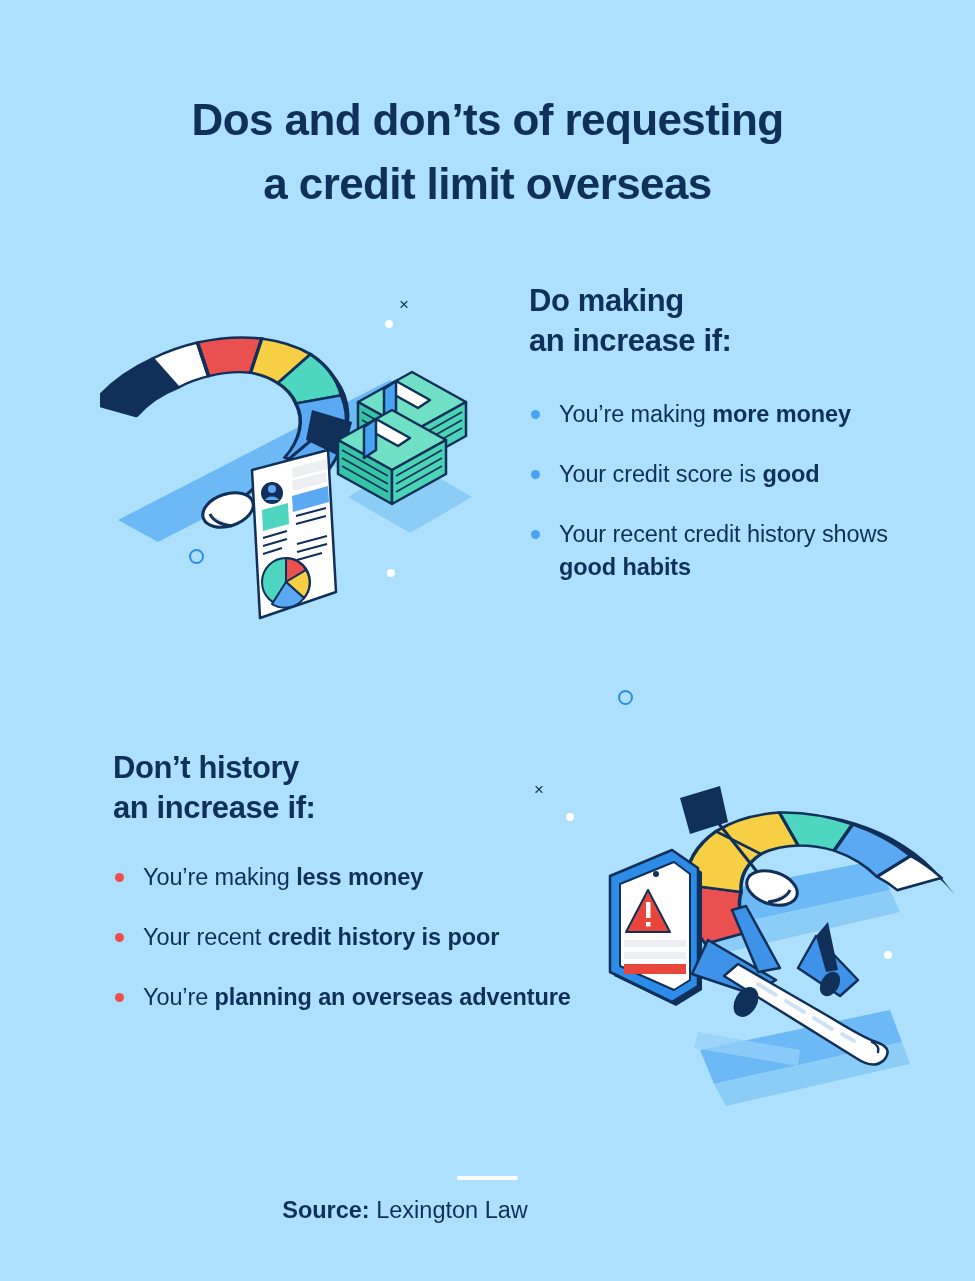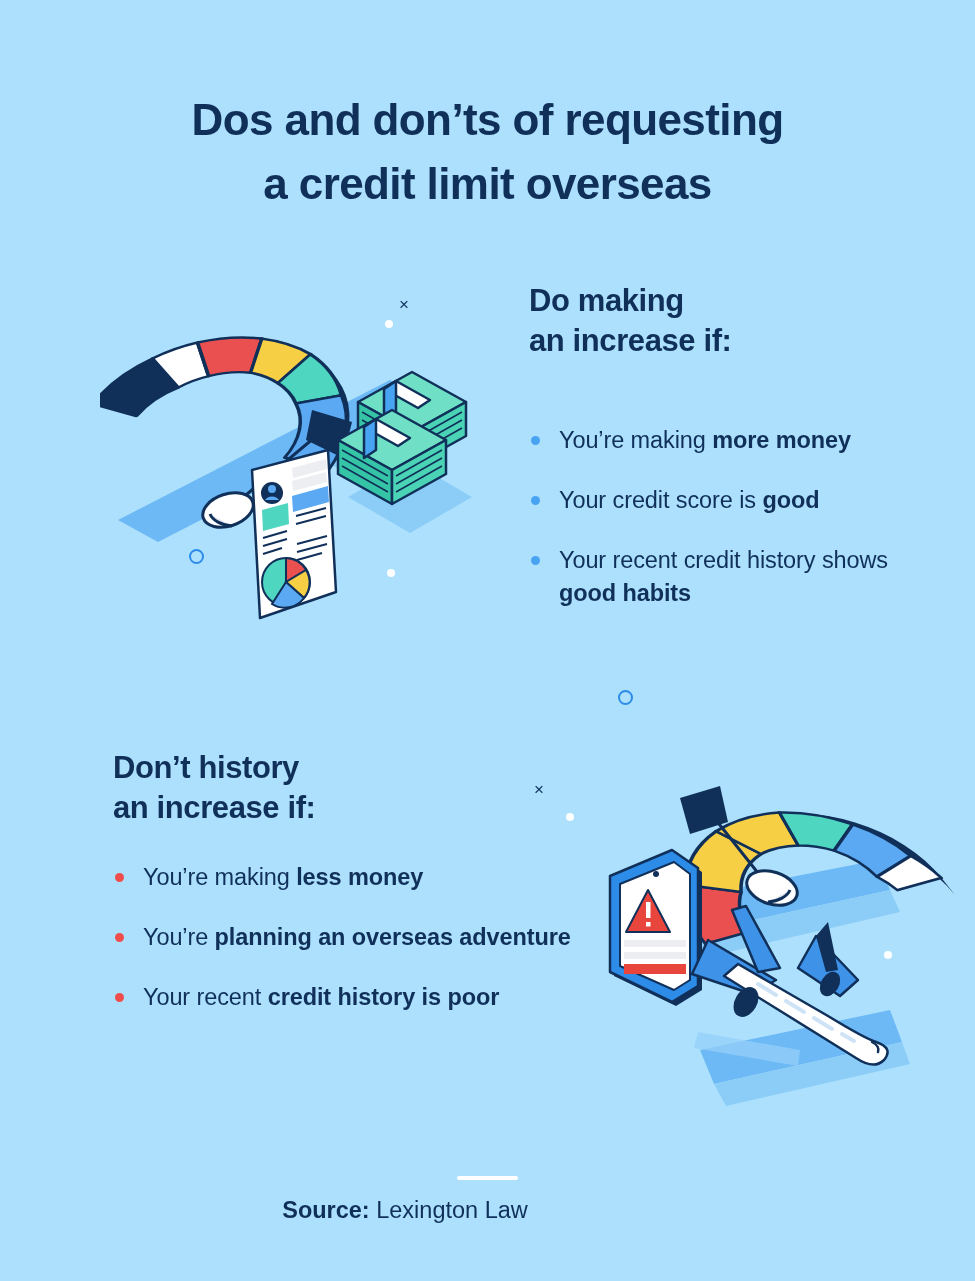--- a/index.html
+++ b/index.html
@@ -72,21 +72,21 @@
     position: absolute;
     left: 2px;
     top: 12px;
     width: 9px;
     height: 9px;
     border-radius: 50%;
   }
   .blist li b { font-weight: bold; }
 
   #do-list   { left: 529px; top: 398px; width: 380px; }
-  #do-list li { margin-bottom: 27px; margin-top: 26px; }
+  #do-list li { margin-bottom: 27px; }
   #do-list .dot { background: #48a4f2; }
 
   #dont-list { left: 113px; top: 861px; width: 520px; }
   #dont-list li { margin-bottom: 27px; }
   #dont-list .dot { background: #ef4d4c; }
 
   
   .footer-rule {
     position: absolute;
     left: 457px;
@@ -343,25 +343,25 @@
     <span class="l2">an increase if:</span>
   </div>
 
   <ul class="blist" id="dont-list">
     <li>
       <span class="dot"></span>
       <span>You’re making </span><b>less money</b>
     </li>
     <li>
       <span class="dot"></span>
+      <span>Your recent </span><b>credit history is poor</b>
+    </li>
+    <li>
+      <span class="dot"></span>
       <span>You’re </span><b>planning an overseas adventure</b>
-    </li>
-    <li>
-      <span class="dot"></span>
-      <span>Your recent </span><b>credit history is poor</b>
     </li>
   </ul>
 
   <div class="deco deco-x" style="left:399px; top:296px;">×</div>
   <div class="deco deco-dot" style="left:385px; top:320px;"></div>
   <div class="deco deco-ring" style="left:189px; top:549px;"></div>
   <div class="deco deco-dot" style="left:387px; top:569px;"></div>
   <div class="deco deco-ring" style="left:618px; top:690px;"></div>
   <div class="deco deco-x" style="left:534px; top:781px;">×</div>
   <div class="deco deco-dot" style="left:566px; top:813px;"></div>

